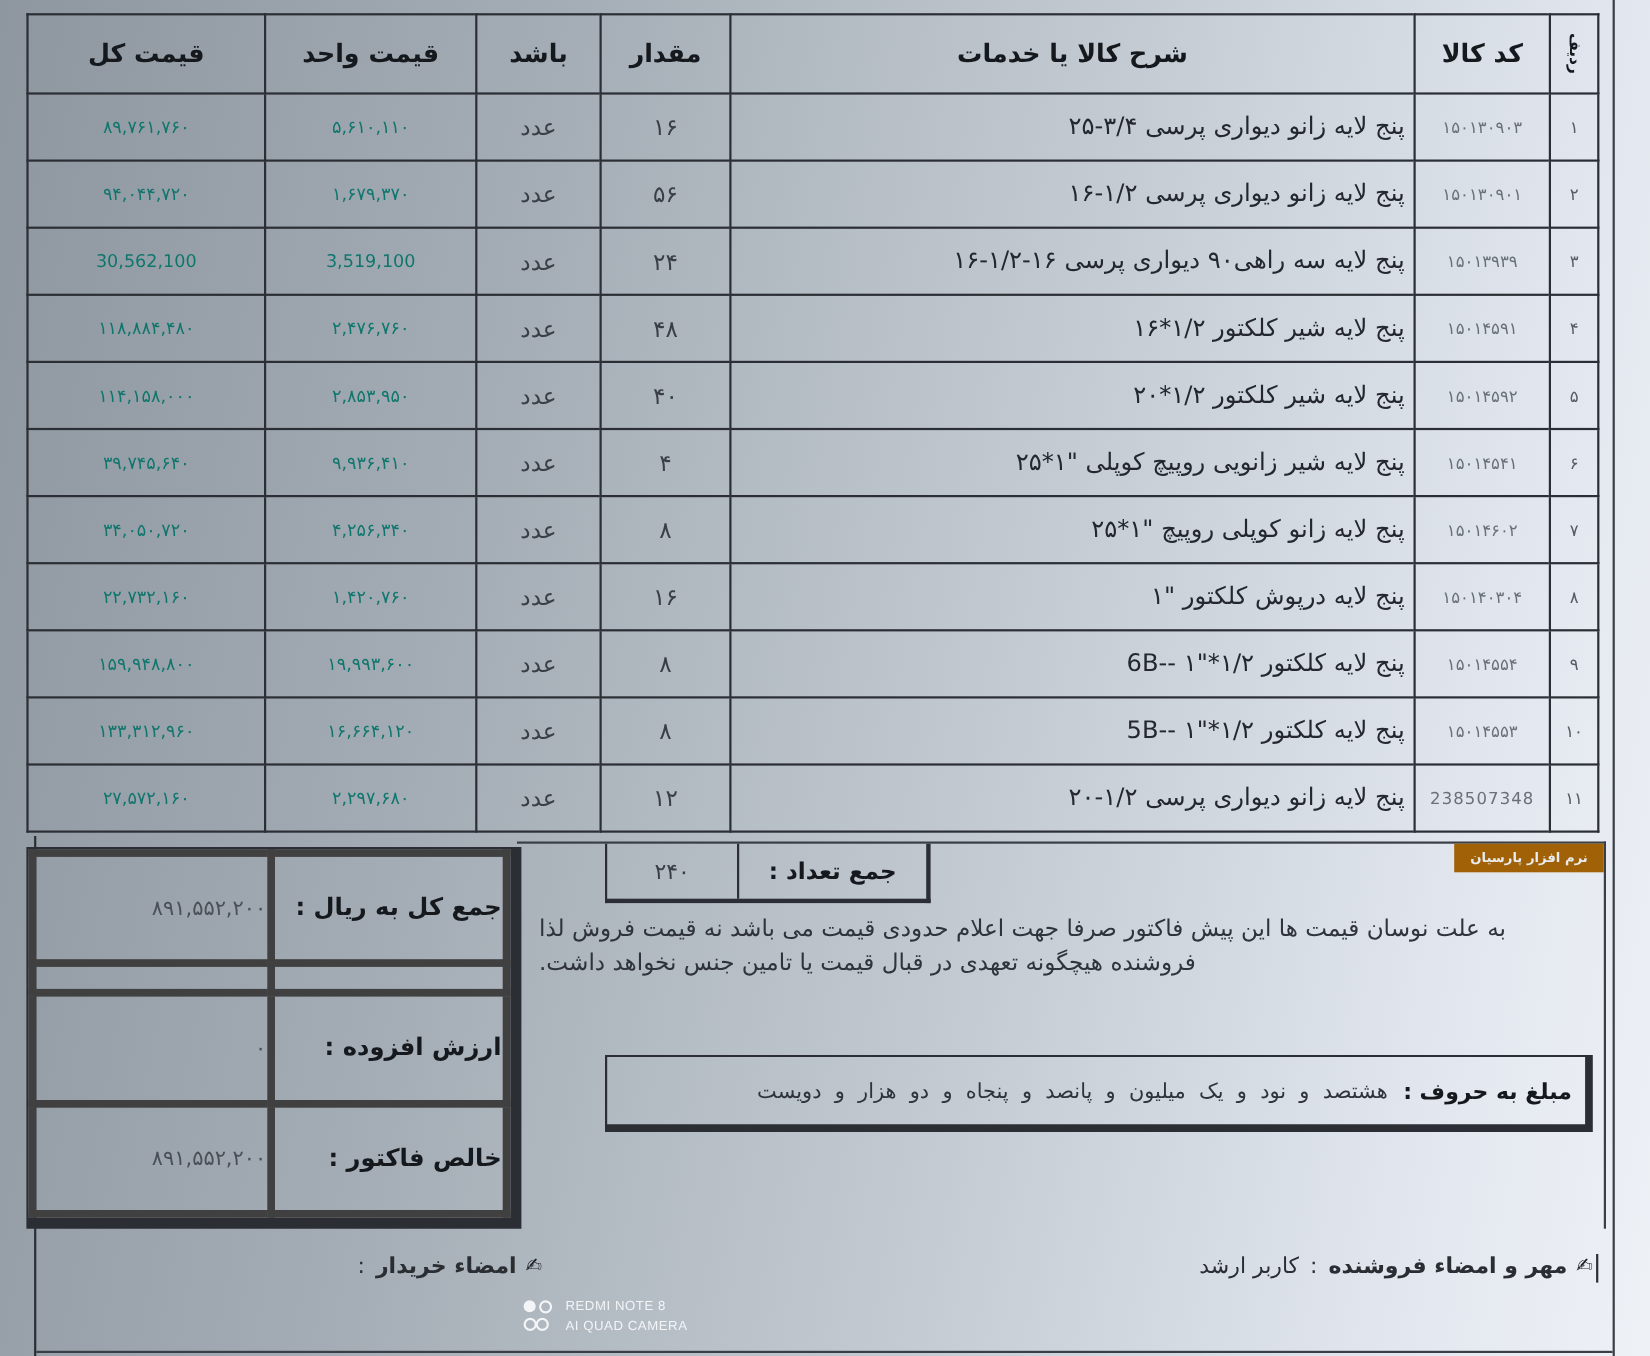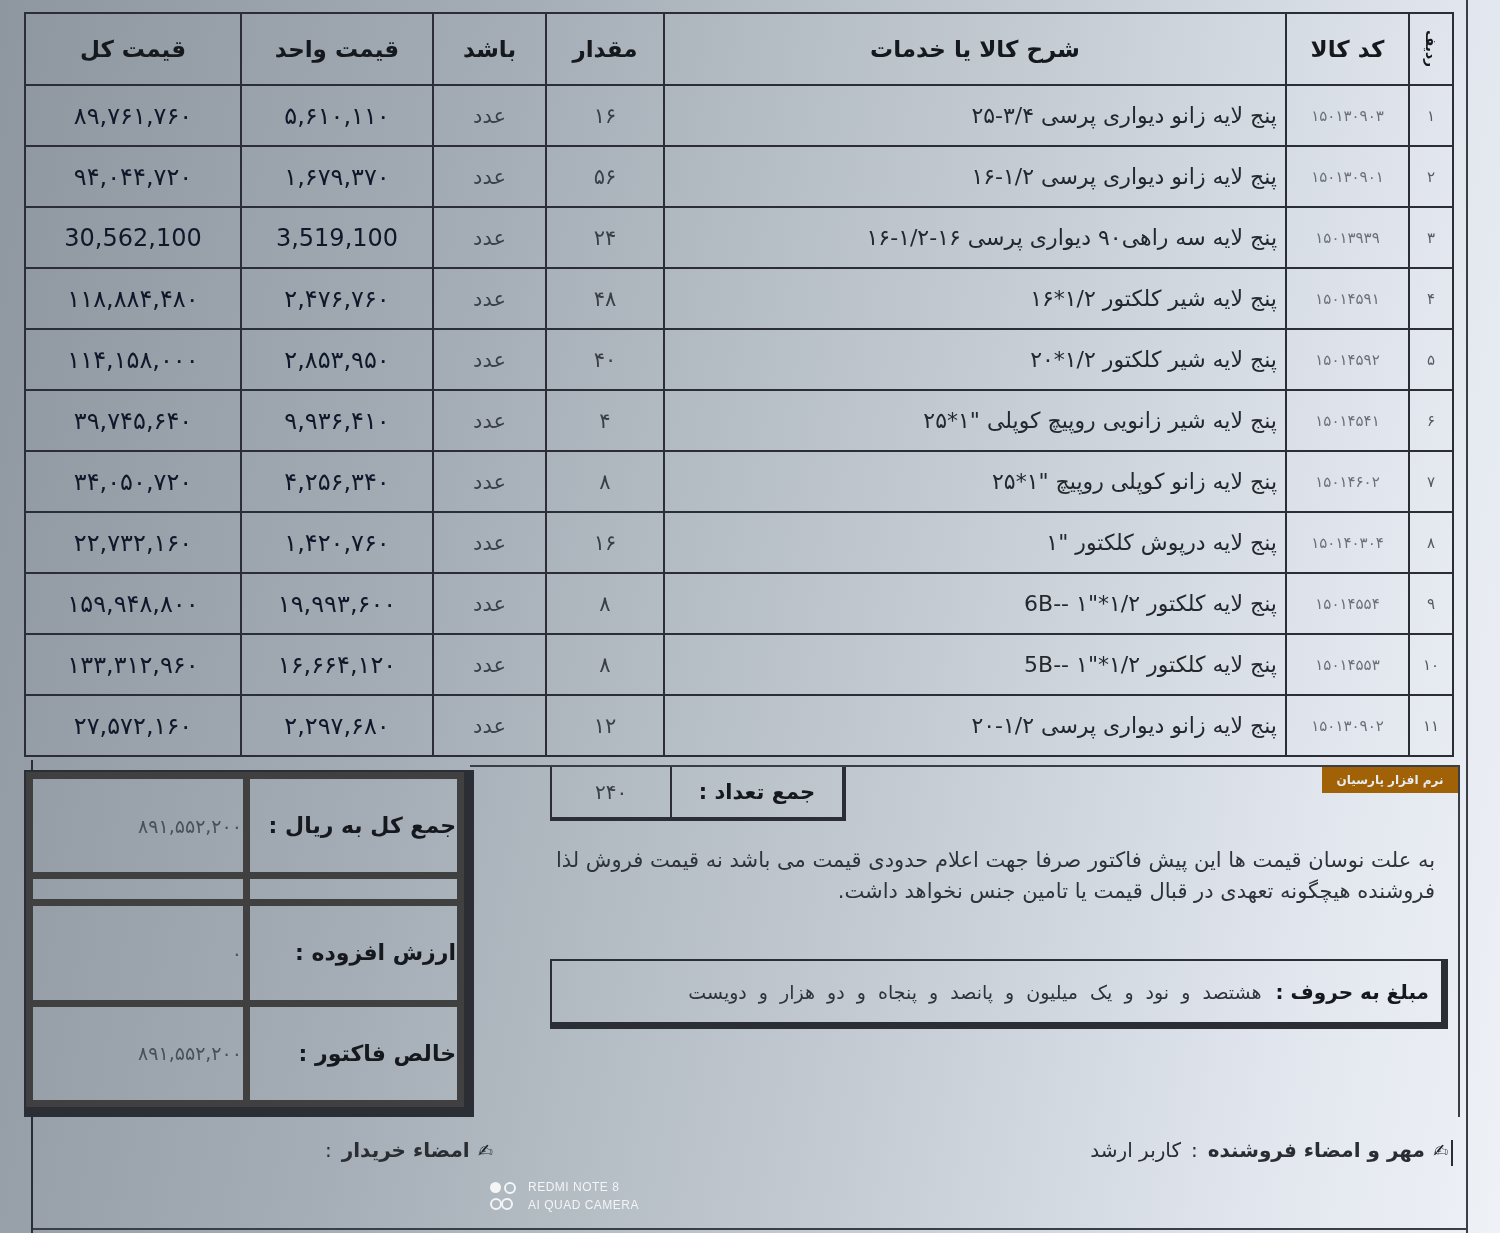--- a/index.html
+++ b/index.html
@@ -18,21 +18,21 @@
   }
   table.items th, table.items td{
     border:2px solid #2b2f35;text-align:center;vertical-align:middle;
     padding:0;overflow:hidden;white-space:nowrap;
   }
   table.items thead th{height:70px;font-weight:bold;font-size:23px;color:#15181c;}
   table.items tbody td{height:59px;font-size:21px;color:#3a3f46;}
   table.items td.desc{text-align:right;padding-right:8px;font-size:22px;color:#24282e;}
   table.items td.code{font-size:15px;color:#6a7078;letter-spacing:1px;}
   table.items td.row{font-size:15px;color:#555b62;}
-  table.items td.money{font-size:24px;color:#0f172a;border-radius:28px;}
+  table.items td.money{font-size:16px;color:#0f766e;border-radius:28px;}
   th.row-h{font-size:14px !important;writing-mode:vertical-rl;}
   
   .totals{
     position:absolute;left:24px;top:770px;width:438px;height:335px;
     border:2px solid #2b2f35;border-right:10px solid #2b2f35;border-bottom:10px solid #2b2f35;
     direction:rtl;
   }
   .totals table{width:100%;height:100%;border-collapse:collapse;table-layout:fixed;}
   .totals td{border:7px solid #404040;text-align:right;vertical-align:middle;}
   .totals td.lbl{width:205px;font-weight:bold;font-size:22px;color:#15181c;}
@@ -46,40 +46,40 @@
     position:absolute;right:0;top:0;width:136px;height:26px;background:#a16207;
     color:#e8ebef;font-size:12px;font-weight:bold;display:flex;align-items:center;justify-content:center;
   }
   .count-box{
     position:absolute;left:80px;top:0;width:290px;height:50px;display:flex;direction:rtl;
     border:2px solid #2b2f35;border-top:none;border-bottom:4px solid #2b2f35;border-right:4px solid #2b2f35;
   }
   .count-box .c-lbl{width:170px;border-left:2px solid #2b2f35;display:flex;align-items:center;justify-content:center;font-weight:bold;font-size:21px;color:#15181c;}
   .count-box .c-val{flex:1;display:flex;align-items:center;justify-content:center;font-size:20px;color:#3a3f46;}
   .disclaimer{
-    position:absolute;left:20px;top:78px;width:945px;text-align:right;
+    position:absolute;left:20px;top:62px;width:945px;text-align:left;
     font-size:21px;line-height:31px;color:#2f343a;
   }
   .words-box{
     position:absolute;left:80px;top:192px;width:898px;height:70px;
     border:2px solid #2b2f35;border-right:7px solid #2b2f35;border-bottom:7px solid #2b2f35;
     display:flex;align-items:center;direction:rtl;padding-right:12px;box-sizing:border-box;
   }
   .words-box .w-lbl{font-weight:bold;font-size:20px;color:#15181c;margin-left:14px;}
   .words-box .w-val{font-size:19px;color:#2f343a;word-spacing:6px;}
   
   .sig{position:absolute;top:1138px;direction:rtl;display:flex;align-items:center;font-size:20px;color:#2a2e33;}
   .sig .icon{font-size:18px;margin-left:8px;color:#1c1f23;}
   .sig .s-lbl{font-weight:bold;}
   .sig .s-sep{margin:0 10px;}
   .sig-seller{right:52px;}
   .sig-buyer{left:315px;}
   .sig-bar{position:absolute;left:1451px;top:1140px;width:2px;height:26px;background:#2a2e33;}
   
-  .watermark{position:absolute;left:490px;top:1178px;display:flex;align-items:center;color:#f3f5f7;font-family:"Liberation Sans",sans-serif;}
+  .watermark{position:absolute;left:476px;top:1178px;display:flex;align-items:center;color:#f3f5f7;font-family:"Liberation Sans",sans-serif;}
   .watermark .wm-icon{width:30px;height:34px;position:relative;margin-right:8px;}
   .wm-dot{position:absolute;width:11px;height:11px;border-radius:50%;}
   .watermark .wm-text{font-size:12px;line-height:18px;letter-spacing:0.5px;}
   .bottom-line{position:absolute;left:33px;top:1228px;width:1433px;height:2px;background:#3a3f45;}
 </style>
 </head>
 <body>
 
 <div class="frame-left"></div>
 <div class="frame-right"></div>
@@ -201,21 +201,21 @@
     <td class="code">۱۵۰۱۴۵۵۳</td>
     <td class="desc">پنج لایه کلکتور ۱/۲*"۱ --5B</td>
     <td>۸</td>
     <td>عدد</td>
     <td class="money">۱۶,۶۶۴,۱۲۰</td>
     <td class="money">۱۳۳,۳۱۲,۹۶۰</td>
   </tr>
 
   <tr>
     <td class="row">۱۱</td>
-    <td class="code">۱۵۰۱۳۰۹۰۲</td>
+    <td class="code">238507348</td>
     <td class="desc">پنج لایه زانو دیواری پرسی ۱/۲-۲۰</td>
     <td>۱۲</td>
     <td>عدد</td>
     <td class="money">۲,۲۹۷,۶۸۰</td>
     <td class="money">۲۷,۵۷۲,۱۶۰</td>
   </tr>
 </tbody>
 </table>
 
 <div class="totals">

